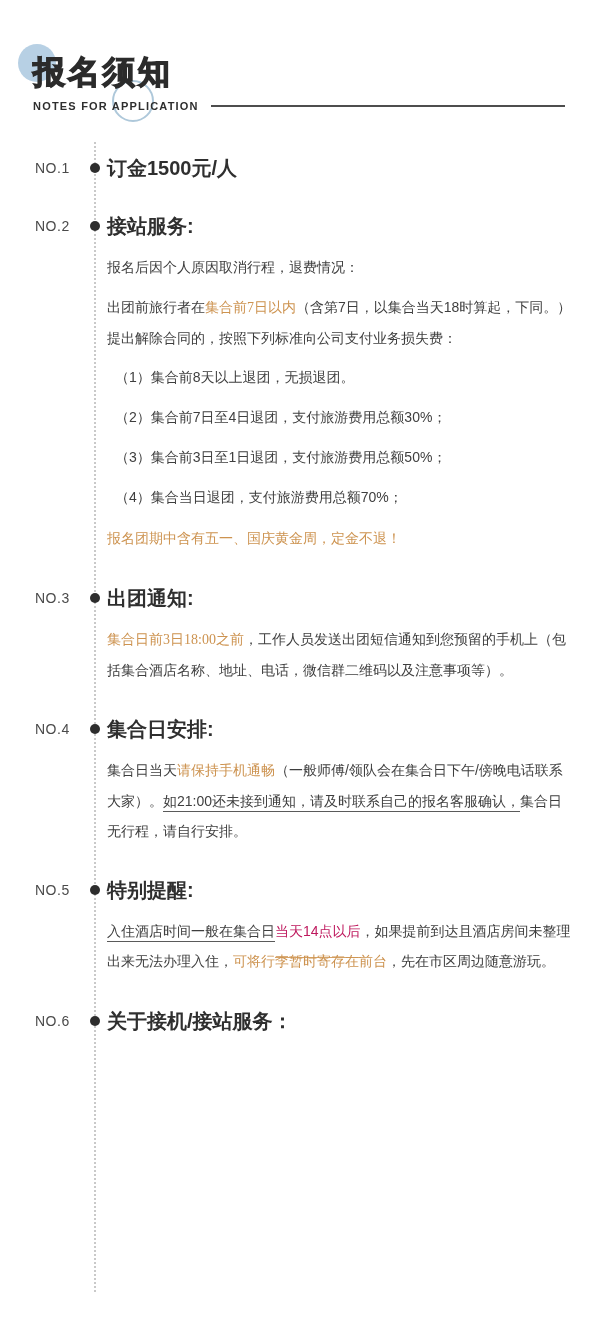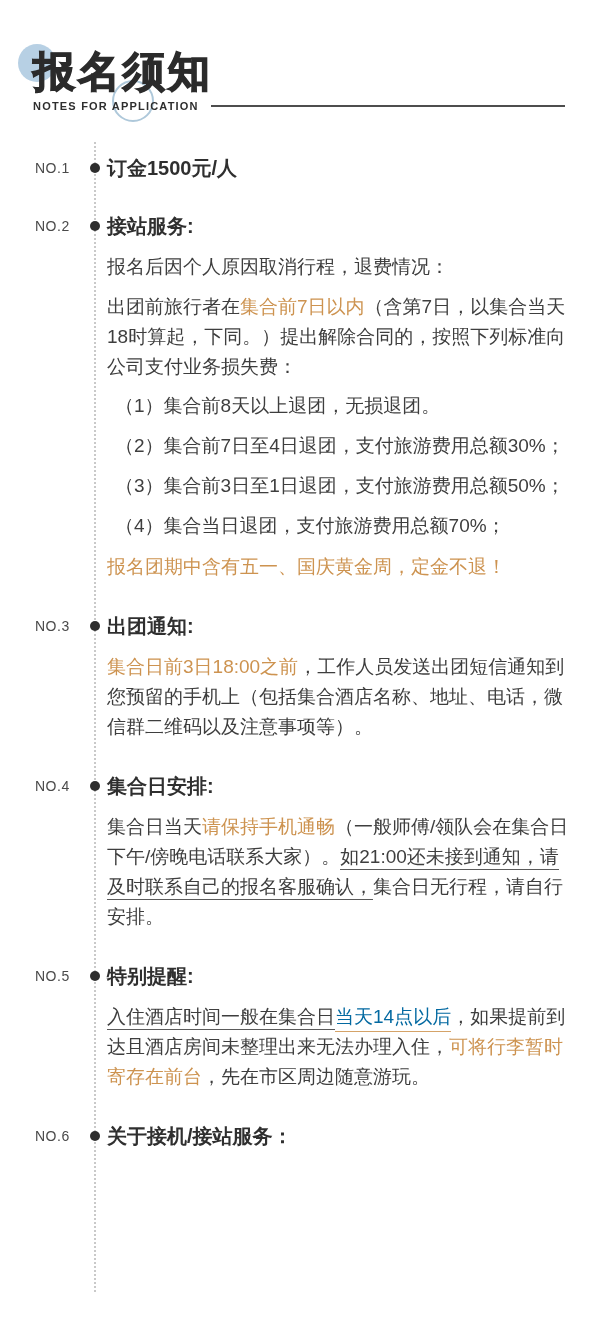--- a/index.html
+++ b/index.html
@@ -22,21 +22,21 @@
     width: 38px; height: 38px; border-radius: 50%;
     background: #b7d0e4; z-index: 0;
   }
   .deco-ring {
     position: absolute; left: 112px; top: 80px;
     width: 42px; height: 42px; border-radius: 50%;
     border: 2px solid #aec8da; z-index: 0; background: transparent;
   }
   .page-title {
     position: relative; z-index: 1;
-    font-size: 42px; font-weight: 900; color: #2b2b2b;
+    font-size: 32px; font-weight: 900; color: #2b2b2b;
     letter-spacing: 3px; line-height: 48px;
     -webkit-text-stroke: 1.3px #2b2b2b;
   }
   .subtitle-row {
     position: relative; z-index: 1;
     display: flex; align-items: center; margin-top: 4px; justify-content: center;
   }
   .subtitle {
     font-size: 11px; color: #2e2e2e; letter-spacing: 1.2px;
     white-space: nowrap; font-weight: bold;
@@ -65,30 +65,30 @@
   .item-bullet-col { position: relative; }
   .bullet-dot {
     position: absolute; left: 50%; top: 9px; transform: translateX(-50%);
     width: 10px; height: 10px; border-radius: 50%; background: #2d2d2d;
   }
   .item-content { min-width: 0; }
   .item-heading {
     font-size: 20px; font-weight: bold; color: #2f2f2f; line-height: 28px;
   }
 
-  .para { font-size: 19px; color: #3e3e3e; line-height: 30px; margin-top: 10px; }
+  .para { font-size: 14px; color: #3e3e3e; line-height: 30px; margin-top: 10px; }
   .para.sub { text-indent: 8px; line-height: 32px; margin-top: 8px; }
   .para.sub:first-of-type, .para.p:first-of-type { margin-top: 12px; }
   .para.em-line { margin-top: 10px; }
   .para.em-line .seg { color: #cd9350; }
 
   .seg.normal { color: #3e3e3e; }
-  .seg.em     { color: #cd9350; }
+  .seg.em     { color: #cd9350; font-family: Liberation Serif, serif; }
   .seg.u      { color: #3e3e3e; border-bottom: 1px solid #5a5a5a; padding-bottom: 2px; }
-  .seg.em-u   { color: #0369a1; border-bottom: 1px solid #d5a368; padding-bottom: 4px; }
+  .seg.em-u   { color: #be185d; border-bottom: 1px solid #d5a368; padding-bottom: 18px; }
 </style>
 </head>
 <body>
 
 <div class="page">
 
   <div class="header">
     <span class="deco-circle"></span>
     <span class="deco-ring"></span>
     <div class="page-title">报名须知</div>

